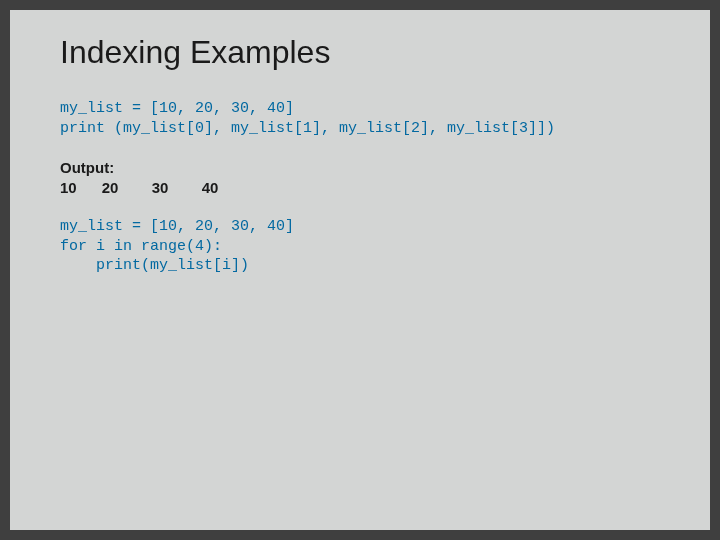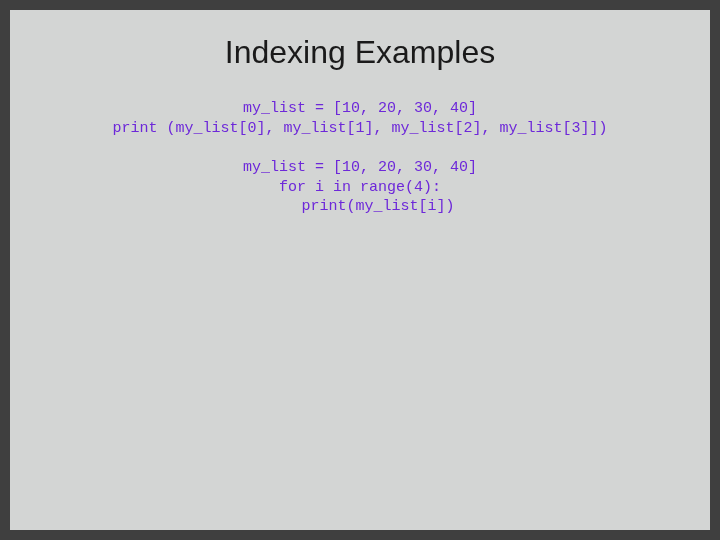--- a/index.html
+++ b/index.html
@@ -9,33 +9,32 @@
       background: #3f3f3f;
       padding: 10px;
       font-family: Arial, Helvetica, sans-serif;
     }
     .slide {
       width: 100%;
       height: 100%;
       background: #d3d5d4;
       padding: 24px 50px;
       position: relative;
-      text-align: center;
     }
     .title {
       font-size: 32px;
       font-weight: normal;
       color: #1a1a1a;
       margin-bottom: 28px;
       font-family: Arial, Helvetica, sans-serif;
     }
     .code {
       font-family: "Courier New", Courier, monospace;
       font-size: 15px;
-      color: #6d28d9;
+      color: #0369a1;
       white-space: pre;
       line-height: 1.3;
       margin-bottom: 20px;
     }
     .output-block {
       font-family: Arial, Helvetica, sans-serif;
       font-size: 15px;
       font-weight: bold;
       color: #1a1a1a;
       white-space: pre;
@@ -45,18 +44,20 @@
   </style>
 </head>
 <body>
 
 <div class="slide">
   <h1 class="title">Indexing Examples</h1>
 
   <div class="code">my_list = [10, 20, 30, 40]
 print (my_list[0], my_list[1], my_list[2], my_list[3]])</div>
 
+  <div class="output-block"><span>Output:</span>
+<span>10      20        30        40</span></div>
 
   <div class="code">my_list = [10, 20, 30, 40]
 for i in range(4):
     print(my_list[i])</div>
 
 </div>
 
 </body></html>

